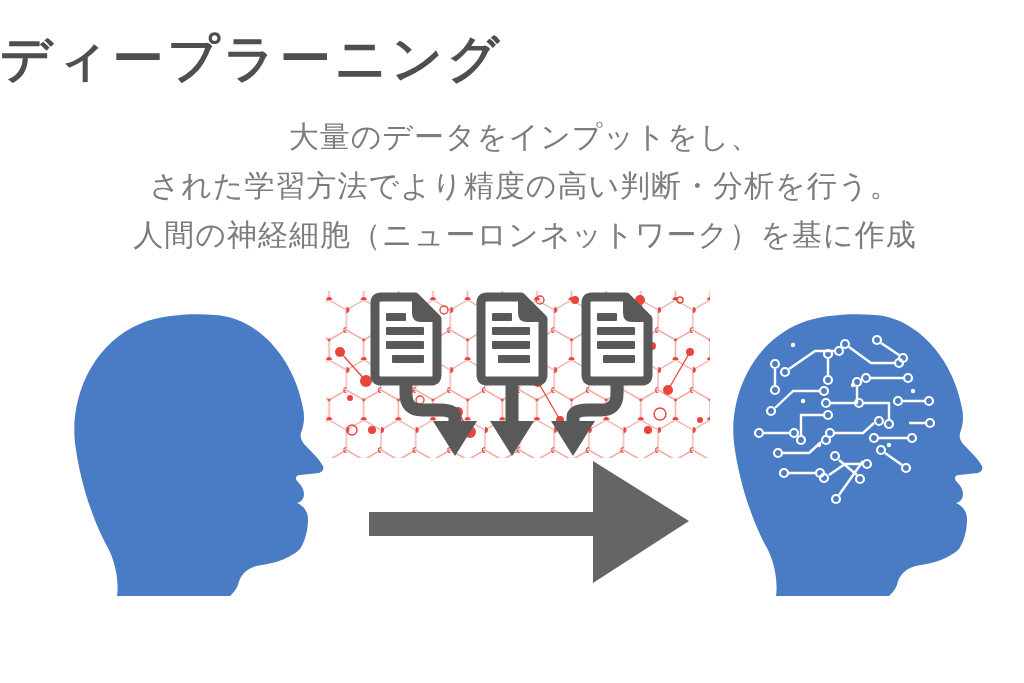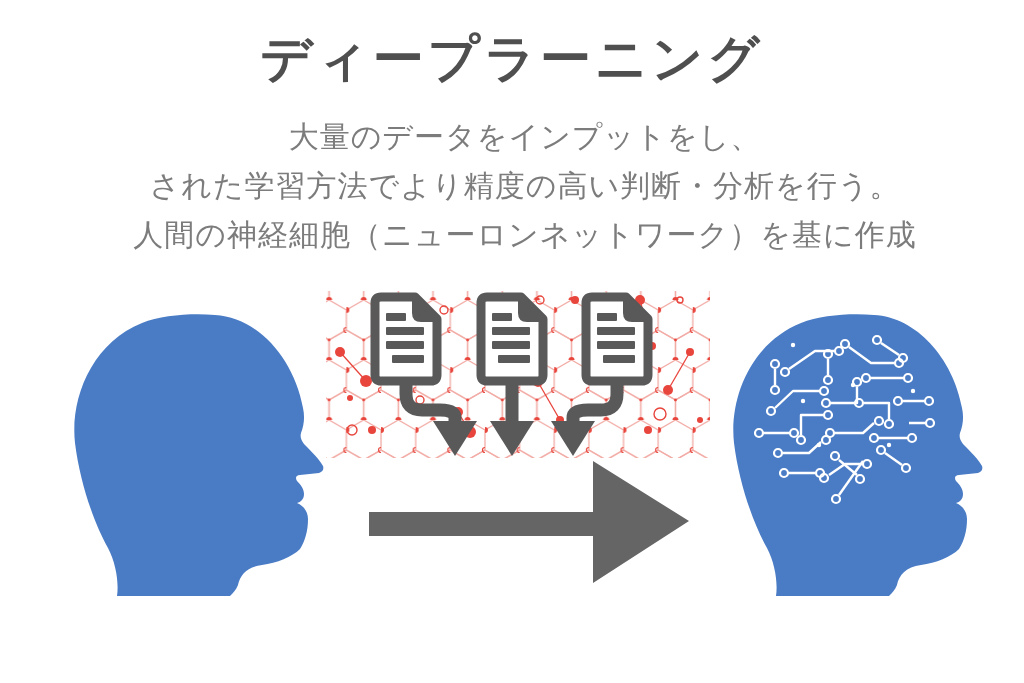--- a/index.html
+++ b/index.html
@@ -1,21 +1,21 @@
 <!DOCTYPE html>
 <html><head>
 <meta charset="utf-8">
 <style>
   html,body{margin:0;padding:0;background:#fff;}
   .canvas{
     position:relative;width:1024px;height:683px;background:#ffffff;overflow:hidden;
     font-family:"DejaVu Sans","Liberation Sans",sans-serif;
   }
   .title{
-    position:absolute;top:28px;left:0;width:100%;text-align:center;
+    position:absolute;top:28px;left:0;width:100%;
     font-size:51px;font-weight:700;color:#4f4f4f;letter-spacing:4px;line-height:1.2;
   }
   .desc{
     position:absolute;top:112px;left:0;width:100%;text-align:center;
     font-size:30px;font-weight:500;color:#7c7c7c;letter-spacing:1px;line-height:49px;
   }
   .desc div{white-space:nowrap;padding-left:26px;}
   svg.scene{position:absolute;left:0;top:278px;display:block;}
 </style>
 </head>

